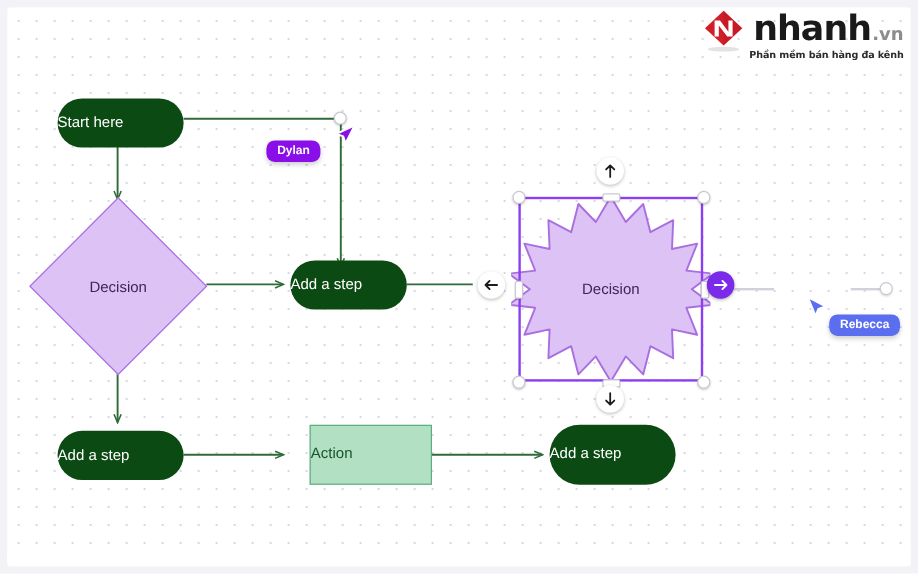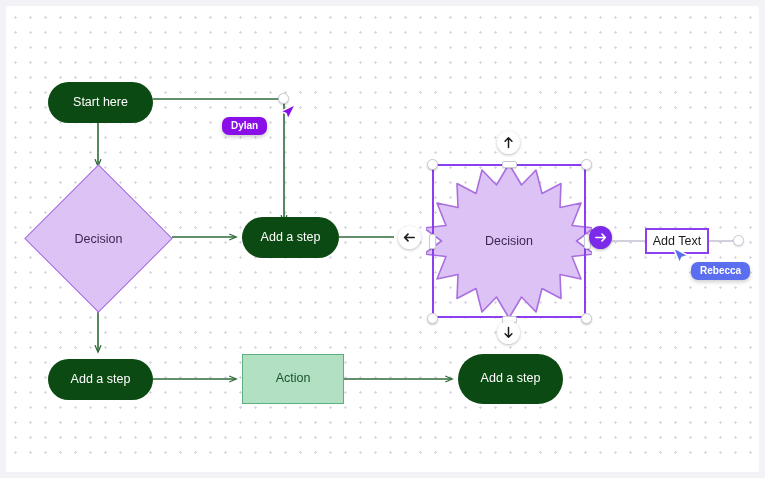--- a/index.html
+++ b/index.html
@@ -92,21 +92,20 @@
     color: #2b2b2b;
     margin-top: 3px;
     letter-spacing: -0.1px;
   }
 
   
   .node {
     position: absolute;
     display: flex;
     align-items: center;
-    justify-content: center;
     box-sizing: border-box;
     z-index: 12;
   }
   .node .label {
     font-size: 12.5px;
     line-height: 1.1;
     text-align: center;
     pointer-events: none;
   }
 
@@ -307,21 +306,21 @@
     </div>
 
     <div class="node pill" style="left:236px; top:211px; width:97px; height:41px;">
       <span class="label">Add a step</span>
     </div>
 
     <div class="node pill" style="left:42px; top:353px; width:105px; height:41px;">
       <span class="label">Add a step</span>
     </div>
 
-    <div class="node rect-action" style="left:236px; top:348px; width:102px; height:50px;">
+    <div class="node rect-action" style="left:252px; top:348px; width:102px; height:50px;">
       <span class="label">Action</span>
     </div>
 
     <div class="node pill" style="left:452px; top:348px; width:105px; height:50px;">
       <span class="label">Add a step</span>
     </div>
 
     <div id="burst-group" style="left:420px; top:152px; width:166px; height:166px;">
 
       <svg width="166" height="166" viewBox="0 0 166 166" style="position:absolute;left:0;top:0;">
@@ -366,35 +365,47 @@
     <div class="arrow-btn primary" style="left:583px; top:220px;">
       <svg width="13" height="13" viewBox="0 0 13 13">
         <path d="M1.8,6.5 L11.4,6.5 M11.4,6.5 L8.0,3.1 M11.4,6.5 L8.0,9.9" stroke="#ffffff" stroke-width="1.6" fill="none" stroke-linecap="round" stroke-linejoin="round"></path>
       </svg>
     </div>
 
     <div class="stub-line" style="left:606px; top:234px; width:33px;"></div>
     <div class="stub-line" style="left:703px; top:234px; width:26px;"></div>
     <div class="stub-dot" style="left:727px; top:229px;"></div>
 
-    <div id="addtext">
-      <span class="label">Add Text</span>
-    </div>
 
     <div class="cursor-group" style="left:216px; top:96px;">
       <svg class="cursor-arrow" style="left:55px; top:0px;" width="22" height="24" viewBox="0 0 22 24">
         <path d="M18.6,2.4 L3.4,9.6 L9.0,11.6 L11.0,17.4 Z" fill="#8a0ee8" stroke="#ffffff" stroke-width="1.6" stroke-linejoin="round"></path>
       </svg>
       <div class="cursor-badge purple" style="left:0px; top:15px;">Dylan</div>
     </div>
     <div class="endpoint-dot" style="left:272px; top:87px;"></div>
 
     <div class="cursor-group" style="left:664px; top:240px;">
       <svg class="cursor-arrow" style="left:0px; top:0px;" width="22" height="24" viewBox="0 0 22 24">
         <path d="M3.2,1.6 L18.0,9.4 L12.0,11.4 L9.6,17.2 Z" fill="#5b6ef0" stroke="#ffffff" stroke-width="1.6" stroke-linejoin="round"></path>
       </svg>
       <div class="cursor-badge blue" style="left:21px; top:16px;">Rebecca</div>
     </div>
 
   </div>
 
+  <div id="logo">
+    <svg class="mark" viewBox="0 0 34 36">
+      <path d="M17,1 L32.5,15.5 L17,30 L1.5,15.5 Z" fill="#d11f2a"></path>
+      <path d="M17,1 L32.5,15.5 L17,30 Z" fill="#b8121d" opacity="0.35"></path>
+      <path d="M9.5,22.5 L9.5,9.0 L14.0,9.0 L21.0,18.5 L21.0,9.0 L24.5,9.0 L24.5,22.5 L20.0,22.5 L13.0,13.2 L13.0,22.5 Z" fill="#ffffff"></path>
+      <ellipse cx="17" cy="33" rx="13" ry="2" fill="#cccccc" opacity="0.55"></ellipse>
+    </svg>
+    <div class="wordwrap">
+      <div class="wordline">
+        <span class="word">nhanh</span>
+        <span class="tld">.vn</span>
+      </div>
+      <div class="tagline">Phần mềm bán hàng đa kênh</div>
+    </div>
+  </div>
 
 </div>
 
 </body></html>

